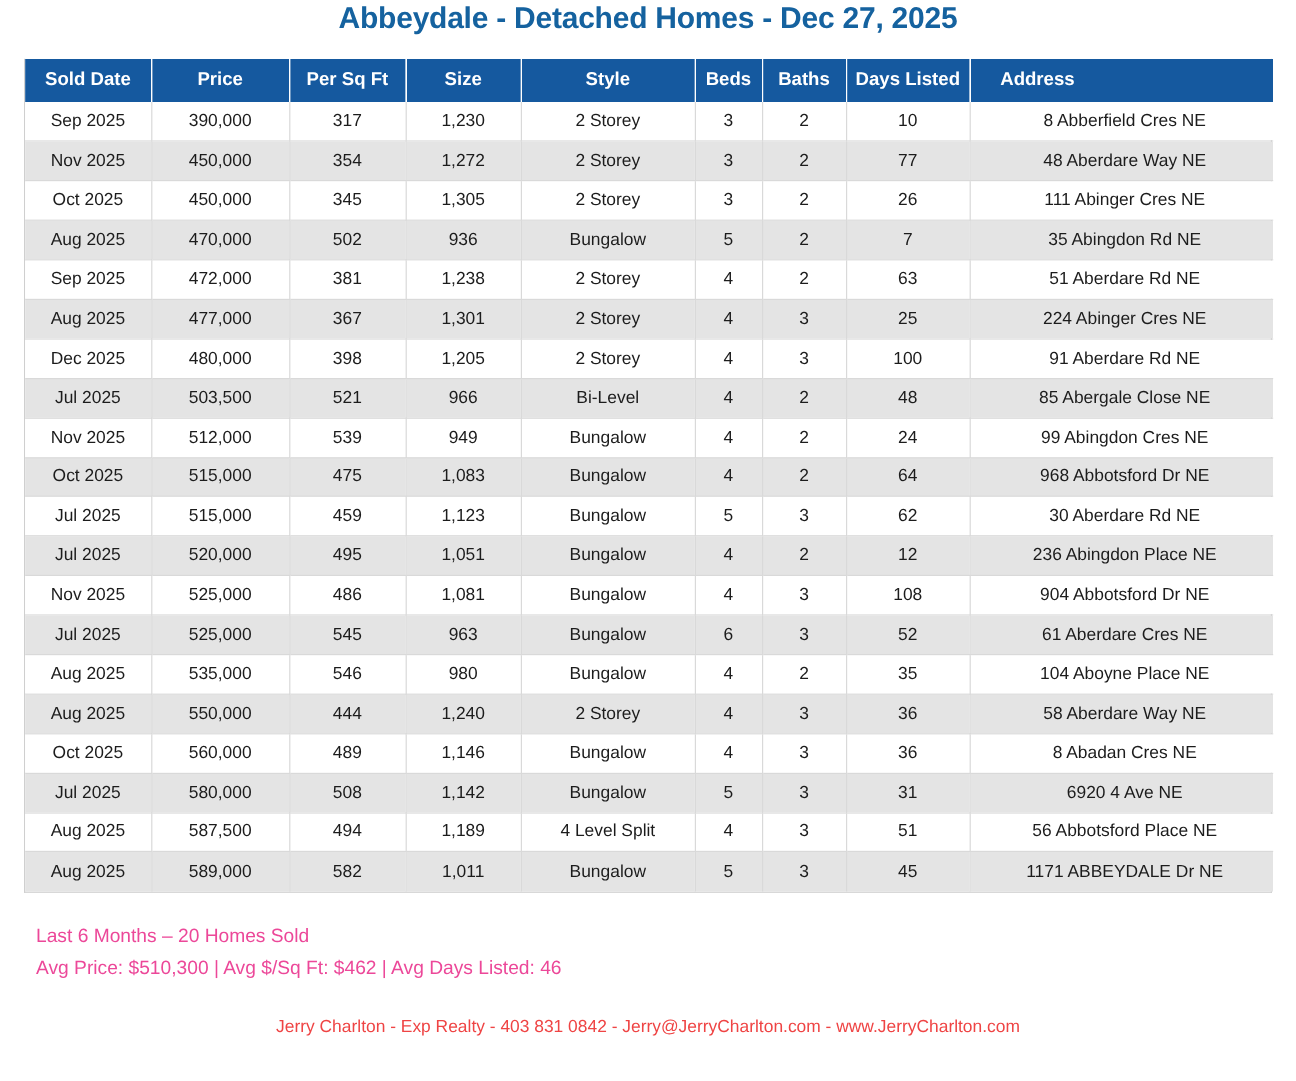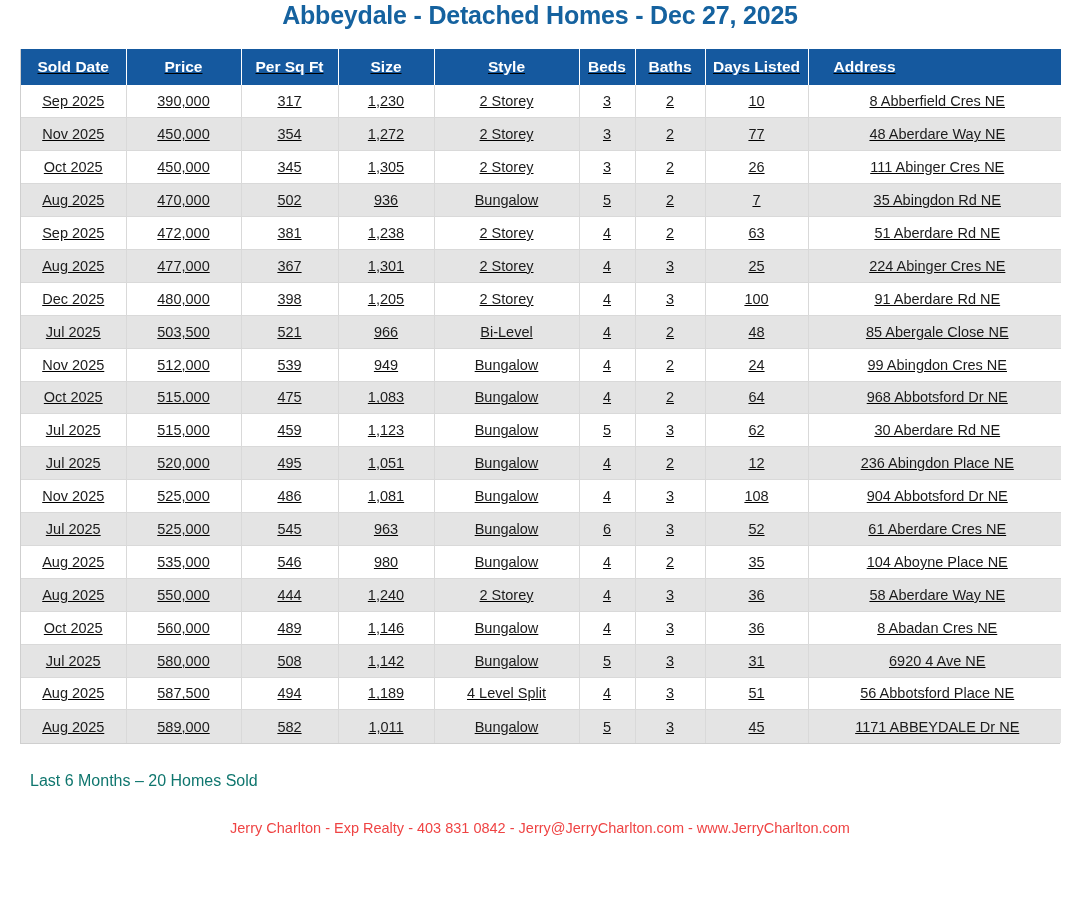--- a/index.html
+++ b/index.html
@@ -25,21 +25,20 @@
     font-weight: bold;
     color: #15629f;
     letter-spacing: -0.2px;
     line-height: 1.2;
   }
   .table-wrap {
     margin: 19px 20px 0 20px;
     border: 1px solid #cfcfcf;
     border-top: none;
     box-sizing: border-box;
-    text-decoration: underline;
   }
   table.sales {
     border-collapse: collapse;
     width: 1040px;
     table-layout: fixed;
     font-size: 14.5px;
   }
   table.sales thead th {
     background: #15599f;
     color: #ffffff;
@@ -87,21 +86,21 @@
   col.c-price  { width: 115px; }
   col.c-psf    { width: 97px; }
   col.c-size   { width: 96px; }
   col.c-style  { width: 145px; }
   col.c-beds   { width: 56px; }
   col.c-baths  { width: 70px; }
   col.c-days   { width: 103px; }
   col.c-addr   { width: 253px; }
   .summary {
     margin: 23px 0 0 30px;
-    color: #0f766e;
+    color: #ec4899;
     font-size: 16px;
     line-height: 1.72;
   }
   .summary div { white-space: nowrap; }
   .footer {
     margin-top: 26px;
     text-align: center;
     color: #ef4444;
     font-size: 14.5px;
     white-space: nowrap;
@@ -360,17 +359,18 @@
             <td>3</td>
             <td>45</td>
             <td>1171 ABBEYDALE Dr NE</td>
           </tr>
         </tbody>
     </table>
   </div>
 
   <div class="summary">
     <div>Last 6 Months – 20 Homes Sold</div>
+    <div>Avg Price: $510,300 | Avg $/Sq Ft: $462 | Avg Days Listed: 46</div>
   </div>
 
   <div class="footer">Jerry Charlton - Exp Realty - 403 831 0842 - Jerry@JerryCharlton.com - www.JerryCharlton.com</div>
 
 </div>
 
 </body></html>

